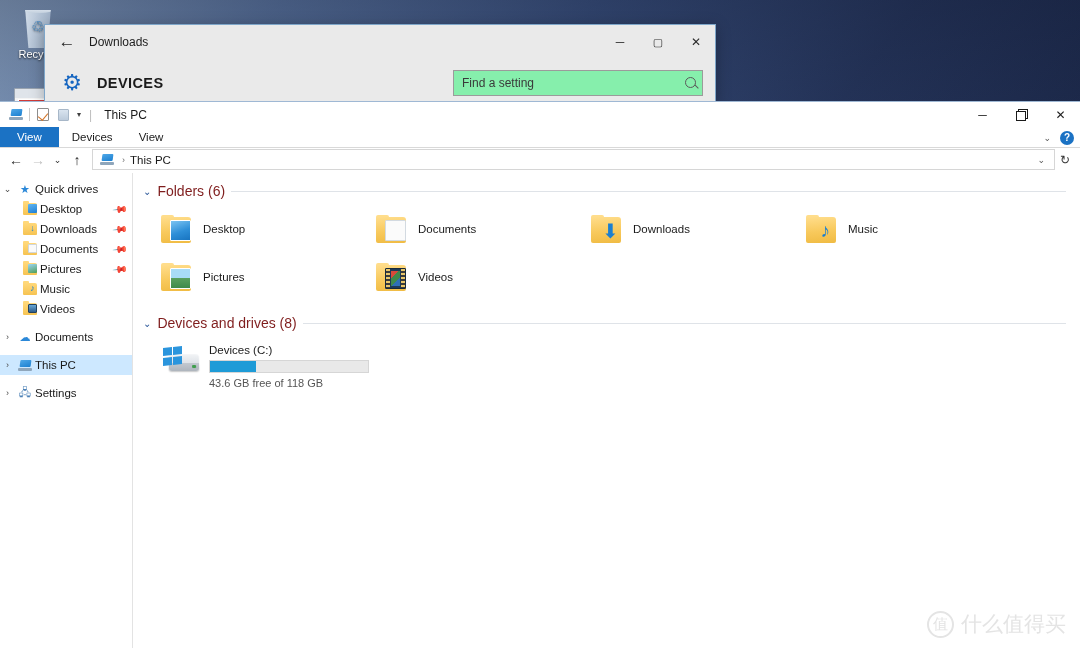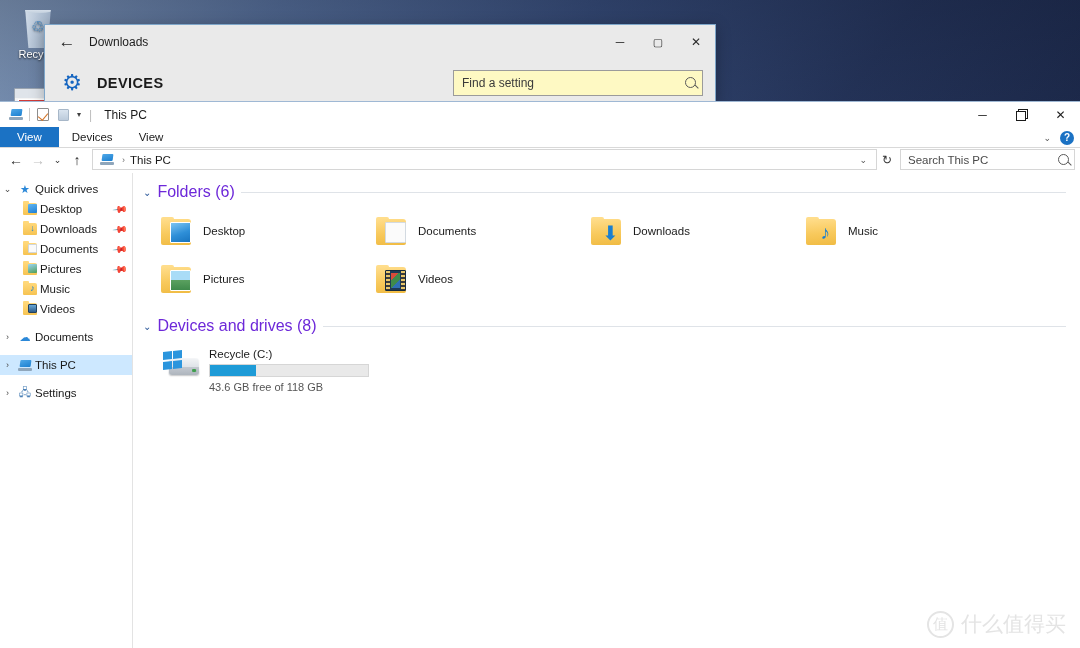--- a/index.html
+++ b/index.html
@@ -89,21 +89,21 @@
     width: 26px; height: 26px; position: relative; flex: none;
     display: flex; align-items: center; justify-content: center;
     color: #1565c0; font-size: 22px; line-height: 1;
   }
   #settings-heading {
     margin-left: 12px; font-size: 14.5px; font-weight: bold;
     letter-spacing: 0.4px; color: #1b1b1b;
   }
   #settings-search {
     margin-left: auto; width: 250px; height: 26px;
-    background: #fef9c3; border: 1px solid #9b9b9b;
+    background: #86efac; border: 1px solid #9b9b9b;
     display: flex; align-items: center; padding: 0 6px 0 8px;
   }
   #settings-search-text { font-size: 12px; color: #3a3a3a; flex: 1; }
   .mag {
     width: 11px; height: 11px; border: 1.3px solid #5a5a5a; border-radius: 50%;
     position: relative; flex: none;
   }
   .mag::after {
     content: ""; position: absolute; width: 5px; height: 1.3px; background: #5a5a5a;
     right: -4px; bottom: 0px; transform: rotate(45deg);
@@ -262,21 +262,21 @@
   .cloud-ico { font-size: 11px; color: #2b88d8; }
   .net-ico { font-size: 11px; color: #4a7fb5; }
   .star-ico { font-size: 11px; color: #2b88d8; }
 
   
   #content { flex: 1; background: #fff; padding: 10px 14px 0 10px; overflow: hidden; }
   .section-head {
     display: flex; align-items: center; gap: 6px; margin-bottom: 6px;
   }
   .sh-caret { font-size: 10px; color: #2a5699; }
-  .sh-text { font-size: 16px; color: #6d28d9; white-space: nowrap; }
+  .sh-text { font-size: 14px; color: #7f1d1d; white-space: nowrap; }
   .sh-line { flex: 1; height: 1px; background: #dfe3e8; }
 
   .tile-grid { display: flex; flex-wrap: wrap; }
   .tile {
     width: 215px; height: 48px; display: flex; align-items: center;
     padding-left: 18px;
   }
   .tile-label { font-size: 11.5px; color: #1a1a1a; margin-left: 9px; }
 
   
@@ -459,24 +459,20 @@
               <span class="scr"></span>
               <span class="base"></span>
             </span>
         </span>
         <span class="crumb-sep">›</span>
         <span class="crumb-text">This PC</span>
       </div>
       <span class="crumb-caret">⌄</span>
     </div>
     <div id="refresh-btn">↻</div>
-    <div id="search-box">
-      <span id="search-placeholder">Search This PC</span>
-      <span class="mag"></span>
-    </div>
   </div>
 
   <div id="ex-body">
 
     <div id="sidebar">
 
       <div class="nav-row">
         <span class="nav-exp open">⌄</span>
         <span class="nav-ico">
             <span class="star-ico">★</span>
@@ -663,21 +659,21 @@
         <span class="drive-ico">
           <span class="hdd"></span>
           <span class="winflag">
               <i></i>
               <i></i>
               <i></i>
               <i></i>
             </span>
         </span>
         <span class="drive-info">
-          <span class="drive-name" style="display:block">Recycle (C:)</span>
+          <span class="drive-name" style="display:block">Devices (C:)</span>
           <span class="drive-bar" style="display:block">
             <span class="drive-fill" id="drive-fill" style="display: block; width: 29%; background: rgb(30, 155, 215);"></span>
           </span>
           <span class="drive-free" style="display:block">43.6 GB free of 118 GB</span>
         </span>
       </div>
 
     </div>
   </div>
 </div>

